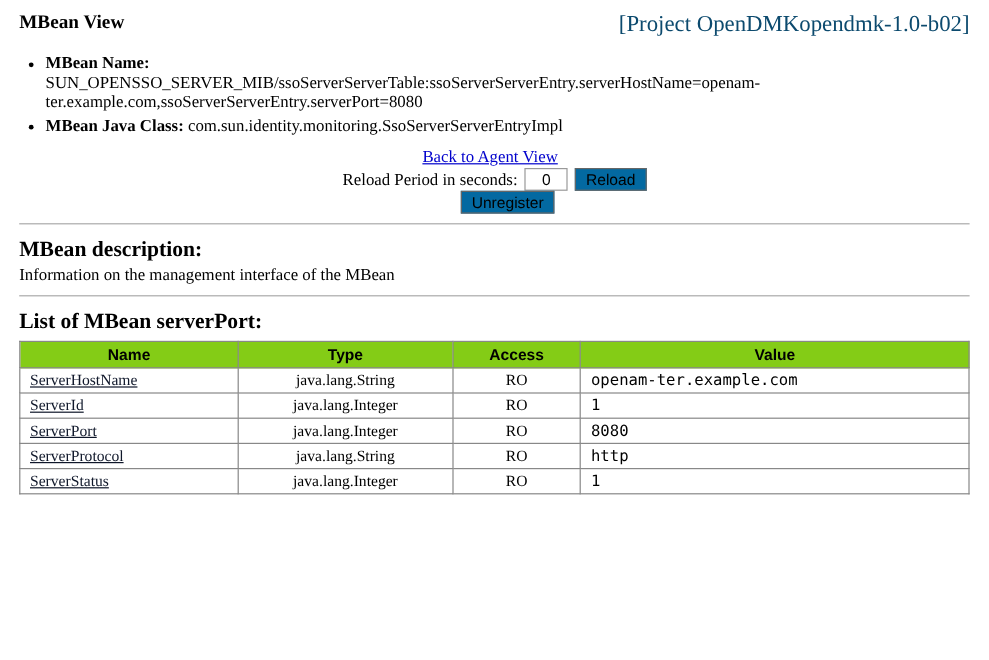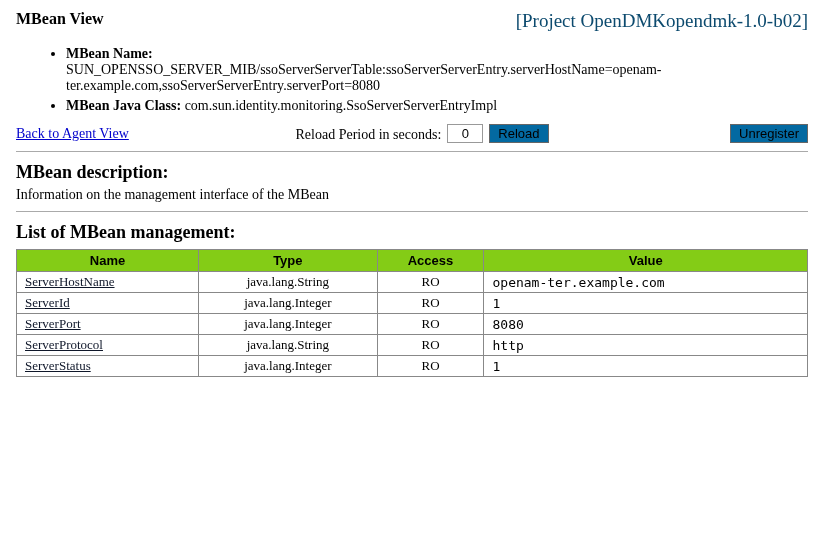--- a/index.html
+++ b/index.html
@@ -28,28 +28,28 @@
     .mbean-info {
       margin-bottom: 10px;
     }
     .mbean-info ul {
       list-style: disc;
       padding-left: 22px;
     }
     .mbean-info li {
       margin-bottom: 4px;
       font-size: 14px;
-      margin-left: 28px;
     }
     .bold-label { font-weight: bold; }
     .reload-section {
       display: flex;
       align-items: center;
       justify-content: space-between;
       margin: 10px 0 6px 0;
+      flex-direction: column;
     }
     .reload-center {
       display: flex;
       align-items: flex-end;
       gap: 6px;
       flex: 1;
       justify-content: center;
     }
     .reload-label { font-size: 14px; }
     .reload-input {
@@ -168,21 +168,21 @@
   </div>
 </div>
 
 <hr>
 
 <h2 class="section-title">MBean description:</h2>
 <p class="description-text">Information on the management interface of the MBean</p>
 
 <hr>
 
-<h2 class="attributes-title">List of MBean management:</h2>
+<h2 class="attributes-title">List of MBean serverPort:</h2>
 
 <table>
   <thead>
     <tr>
       <th>Name</th>
       <th>Type</th>
       <th>Access</th>
       <th>Value</th>
     </tr>
   </thead>

